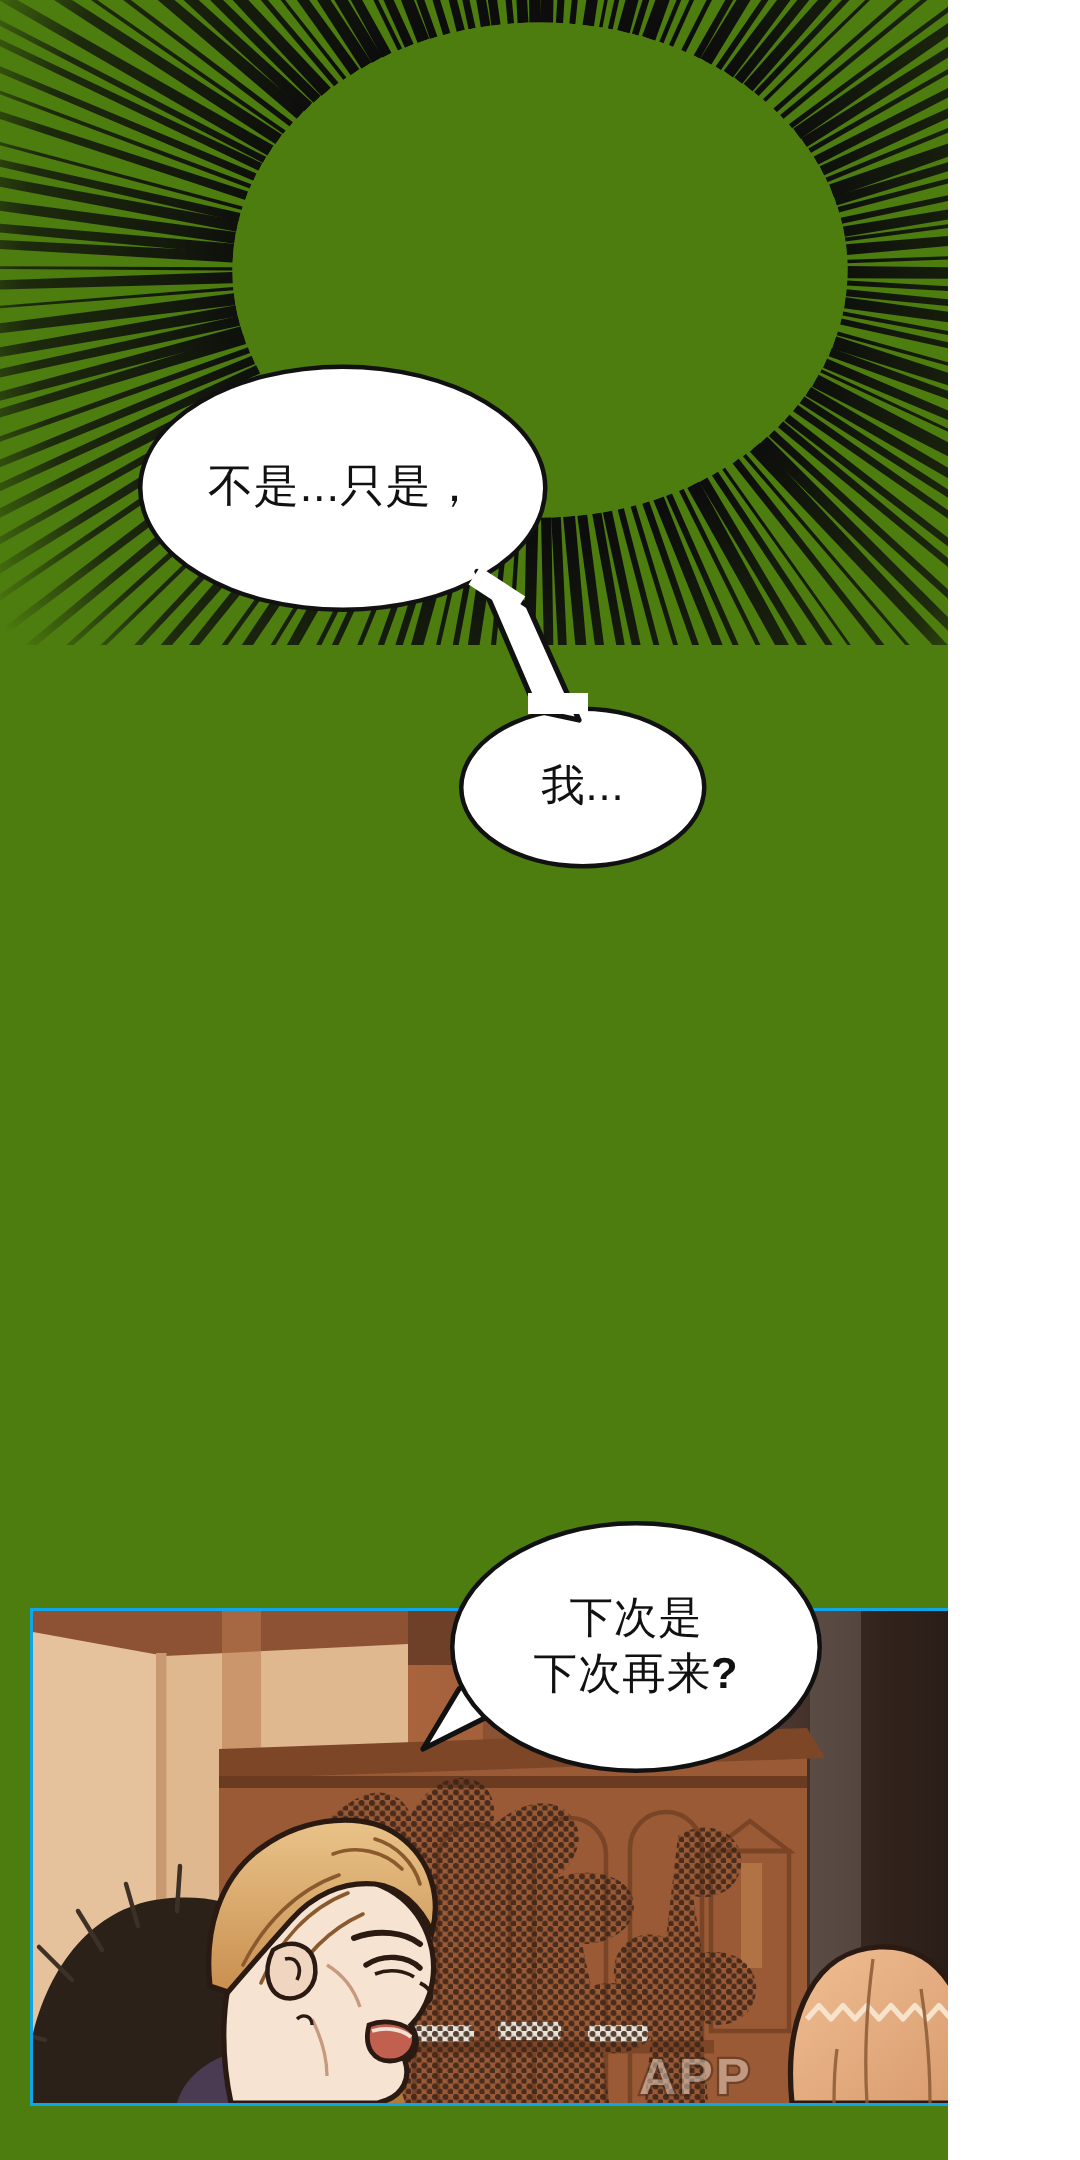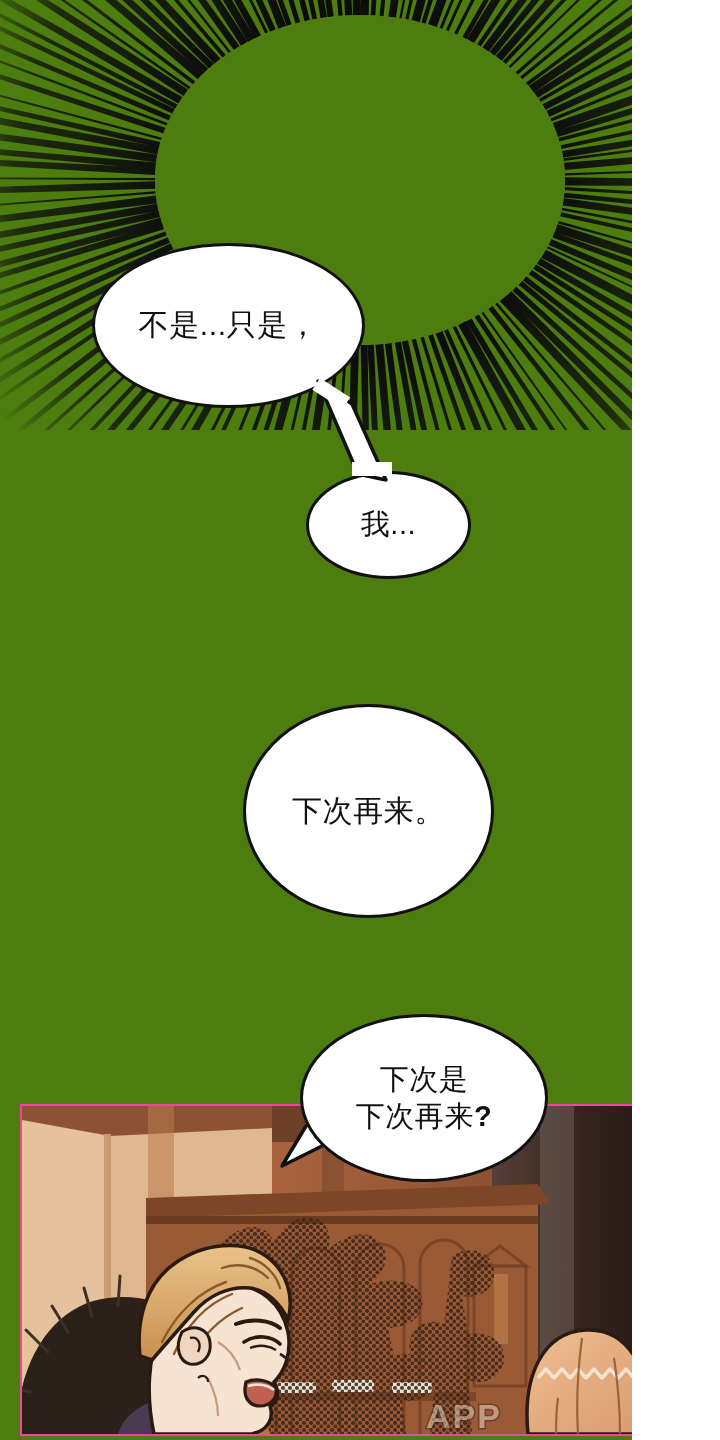--- a/index.html
+++ b/index.html
@@ -93,24 +93,24 @@
     left: 240px; top: 1090px;
     width: 180px; height: 130px;
     z-index: 59;
     pointer-events: none;
   }
 
   
   #art-panel {
     position: absolute;
     left: 20px;
-    top: 1104px;
+    top: 1072px;
     width: 680px;
     height: 332px;
-    border: 2px solid #ec4899;
+    border: 2px solid #0ea5e9;
     box-sizing: border-box;
     overflow: hidden;
     background: #6b4430;
     z-index: 20;
   }
   #art-panel svg { display: block; }
 </style>
 </head>
 <body>
 
@@ -295,23 +295,20 @@
   </svg>
 
   <div class="bubble" id="bubble-1">
     <span class="txt">不是...只是，</span>
   </div>
 
   <div class="bubble" id="bubble-2">
     <span class="txt">我...</span>
   </div>
 
-  <div class="bubble" id="bubble-3">
-    <span class="txt">下次再来。</span>
-  </div>
 
   <div id="art-panel">
     <svg width="676" height="328" viewBox="0 0 676 328" xmlns="http://www.w3.org/2000/svg">
       <defs>
         <pattern id="halftone" width="7" height="7" patternUnits="userSpaceOnUse">
           <circle cx="2" cy="2" r="2.05" fill="#3b2418"></circle>
           <circle cx="5.5" cy="5.5" r="2.05" fill="#3b2418"></circle>
         </pattern>
         <linearGradient id="wallLight" x1="0" y1="0" x2="0" y2="1">
           <stop offset="0" stop-color="#e9c7a2"></stop>

